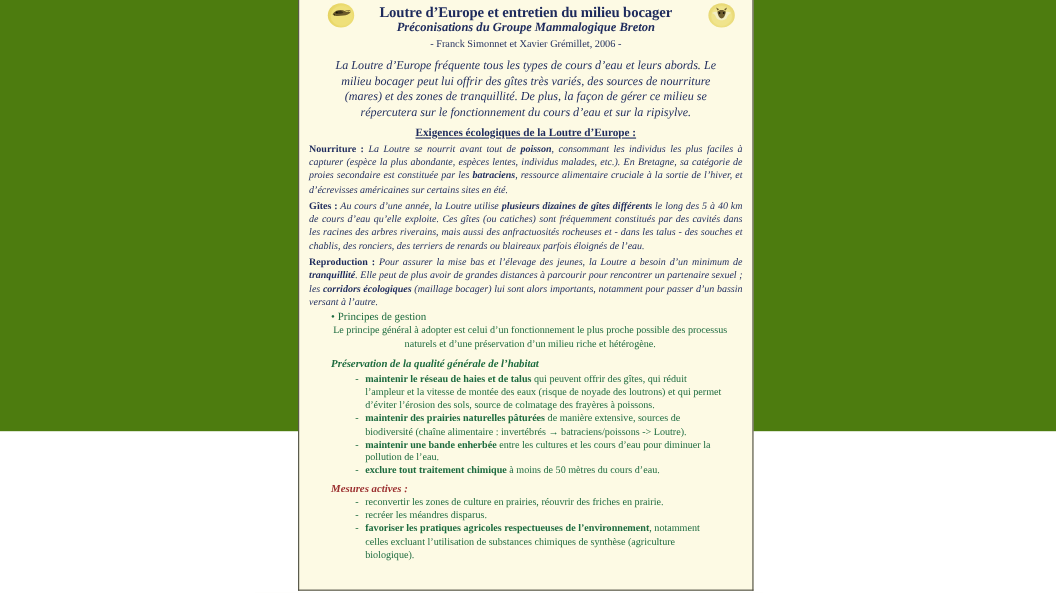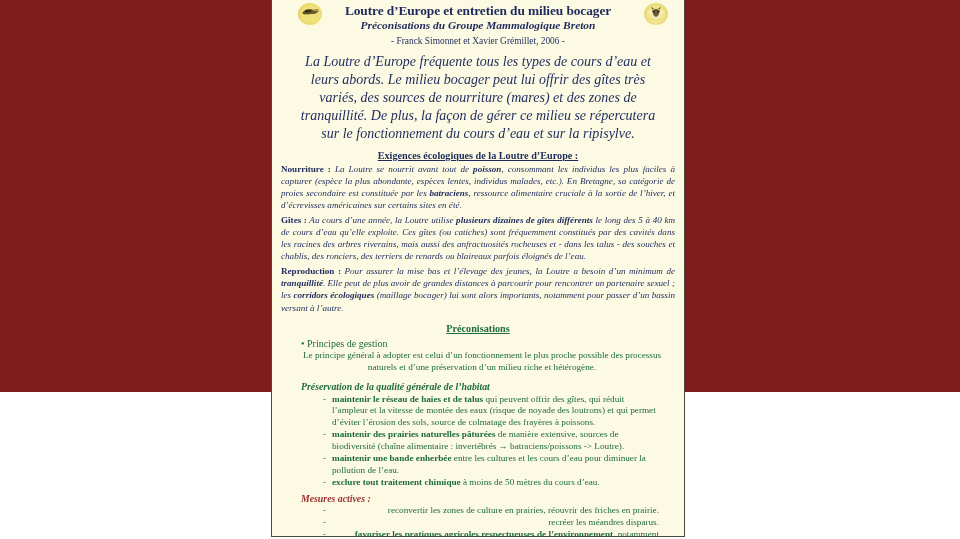--- a/index.html
+++ b/index.html
@@ -11,21 +11,21 @@
     width: 960px;
     height: 539px;
     overflow: hidden;
     font-family: "Liberation Serif", "DejaVu Serif", serif;
   }
   #page {
     position: absolute;
     left: 0; top: 0;
     width: 960px;
     height: 392px;
-    background: #7f1d1d;
+    background: #4d7c0f;
   }
   #sheet {
     position: absolute;
     left: 271px;
     top: 0px;
     width: 414px;
     height: 537px;
     background: #fdfae4;
     border: 1px solid #4a4a3c;
     border-top: none;
@@ -63,21 +63,21 @@
     border-radius: 50%;
     top: 0px;
     overflow: hidden;
   }
   .logo.left  { left: 19px;  background: radial-gradient(circle at 58% 52%, #f6efa6 0%, #efe07a 42%, #e8d665 68%, #d8c455 100%); }
   .logo.right { right: 9px;  background: radial-gradient(circle at 50% 55%, #f7f1b2 0%, #f0e389 45%, #e6d670 75%, #d5c25a 100%); }
   .logo svg { display:block; width:100%; height:100%; }
 
   
   .intro {
-    font-size: 14px;
+    font-size: 11px;
     font-style: italic;
     color: #1d2a5c;
     text-align: center;
     line-height: 1.28;
     margin: 6px 14px 0 14px;
   }
 
   
   .sec-head {
     text-align: center;
@@ -148,21 +148,21 @@
     padding-left: 9px;
     text-align: left;
   }
   ul.items li::before {
     content: "-";
     position: absolute;
     left: 0;
     top: 0;
   }
   ul.items li b { font-weight: bold; }
-  ul.items.red-sec li { color: #1d6b3f; text-align: right; }
+  ul.items.red-sec li { color: #1d6b3f; }
 </style>
 </head>
 <body>
 
 <div id="page">
   <div id="sheet">
 
     <div class="hdr">
 
       <div class="logo left">
@@ -202,21 +202,20 @@
     </p>
 
     <p class="para">
       <span class="lead">Gîtes :</span><span> Au cours d’une année, la Loutre utilise </span><b>plusieurs dizaines de gîtes différents</b><span> le long des 5 à 40 km de cours d’eau qu’elle exploite. Ces gîtes (ou catiches) sont fréquemment constitués par des cavités dans les racines des arbres riverains, mais aussi des anfractuosités rocheuses et - dans les talus - des souches et chablis, des ronciers, des terriers de renards ou blaireaux parfois éloignés de l’eau.</span>
     </p>
 
     <p class="para">
       <span class="lead">Reproduction :</span><span> Pour assurer la mise bas et l’élevage des jeunes, la Loutre a besoin d’un minimum de </span><b>tranquillité</b><span>. Elle peut de plus avoir de grandes distances à parcourir pour rencontrer un  partenaire sexuel ; les </span><b>corridors écologiques</b><span> (maillage bocager) lui sont alors importants, notamment pour passer d’un bassin versant à l’autre.</span>
     </p>
 
-    <div class="sec-head green">Préconisations</div>
 
     <div class="green-wrap">
 
       <div class="bullet-head">• Principes de gestion</div>
       <div class="gtext">Le principe général à adopter est celui d’un fonctionnement le plus proche possible des processus naturels et d’une préservation d’un milieu riche et hétérogène.</div>
 
       <div class="sub-head">Préservation de la qualité générale de l’habitat</div>
       <ul class="items">
         <li><b>maintenir le réseau de haies et de talus</b><span> qui peuvent offrir des gîtes, qui réduit l’ampleur et la vitesse de montée des eaux (risque de noyade des loutrons) et qui permet d’éviter l’érosion des sols, source de colmatage des frayères à poissons.</span></li>
         <li><b>maintenir des prairies naturelles pâturées</b><span> de manière extensive, sources de biodiversité (chaîne alimentaire : invertébrés → batraciens/poissons -&gt; Loutre).</span></li>

